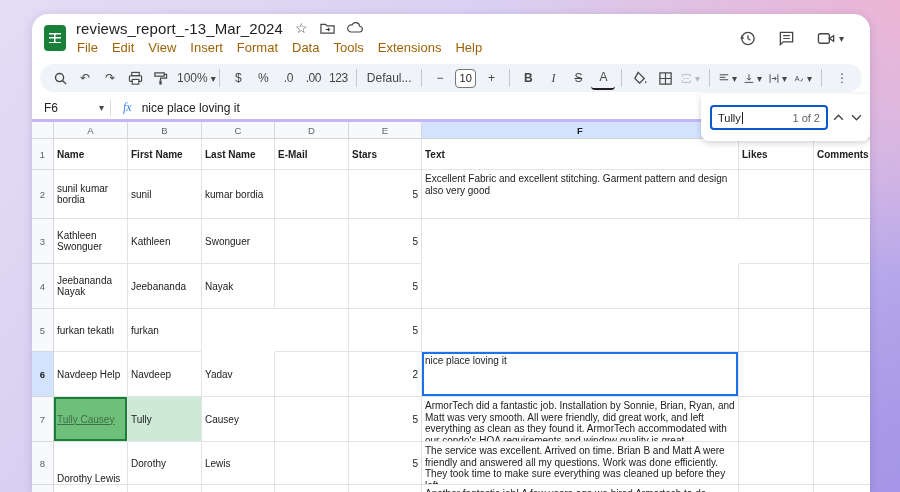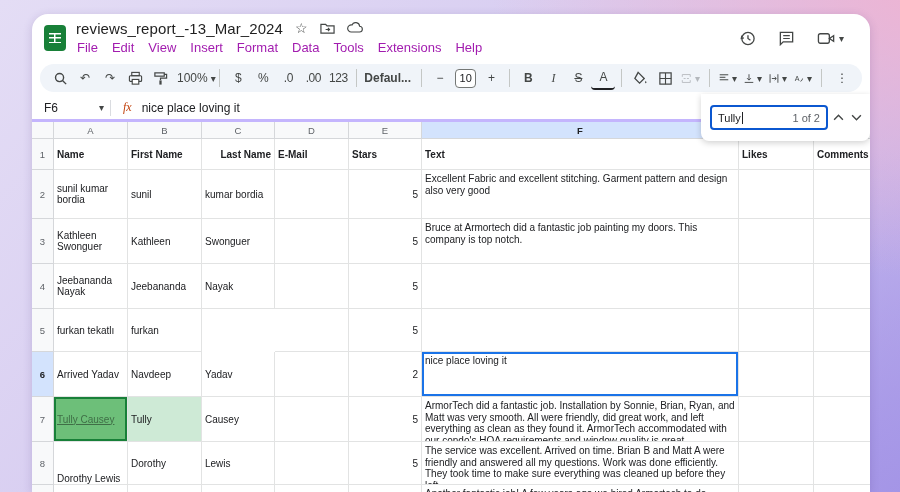--- a/index.html
+++ b/index.html
@@ -25,46 +25,46 @@
     background:
       linear-gradient(#fff,#fff) 0 0/12px 1.5px no-repeat,
       linear-gradient(#fff,#fff) 0 4px/12px 1.5px no-repeat,
       linear-gradient(#fff,#fff) 0 8.5px/12px 1.5px no-repeat,
       linear-gradient(#fff,#fff) 5.2px 0/1.5px 10px no-repeat; }
   .title-block { display:flex; flex-direction:column; gap:1px; }
   .doc-title-row { display:flex; align-items:center; gap:12px; }
   .doc-title { font-size:15px; color:#1f1f1f; letter-spacing:.1px; }
   .title-ico { color:#444746; font-size:14px; line-height:14px; display:inline-flex; }
   .menubar { display:flex; margin-left:-6px; }
-  .menu-item { font-size:13px; color:#a21caf; padding:2px 7px; border-radius:8px; cursor:default; }
+  .menu-item { font-size:13px; color:#a16207; padding:2px 7px; border-radius:8px; cursor:default; }
   .titlebar-right { margin-left:auto; display:flex; align-items:center; gap:22px; padding-right:12px; }
   .tb-ico { display:inline-flex; align-items:center; color:#444746; }
   .caret { font-size:10px; color:#444746; margin-left:3px; }
   
   .toolbar { position:absolute; left:8px; right:8px; top:50px; height:28px; background:#f0f4f9; border-radius:14px;
     display:flex; align-items:center; padding:0 8px; gap:1px; font-size:12px; color:#444746; }
   .t-btn { height:24px; min-width:24px; padding:0 3px; display:inline-flex; align-items:center; justify-content:center; border-radius:4px; color:#444746; }
   .t-btn.text { font-size:12px; }
   .t-sep { width:1px; height:18px; background:#c4c7c5; margin:0 5px; flex:0 0 auto; }
   .t-zoom { width:48px; justify-content:space-between; padding:0 4px; }
-  .t-font { width:62px; justify-content:flex-end; padding:0 4px; overflow:hidden; white-space:nowrap;font-weight:bold; }
+  .t-font { width:62px; justify-content:center; padding:0 4px; overflow:hidden; white-space:nowrap; }
   .t-size-box { width:26px; height:19px; border:1px solid #747775; border-radius:4px; background:#fff; display:inline-flex; align-items:center; justify-content:center; font-size:11px; color:#202124; margin:0 2px; }
   .t-bold { font-weight:bold; }
   .t-italic { font-style:italic; font-family:"Liberation Serif", serif; }
   .t-strike { text-decoration:line-through; }
   .t-underA { border-bottom:2px solid #202124; line-height:12px; }
   .t-disabled { color:#b4b8bd; }
   .t-dec { font-size:10.5px; letter-spacing:-0.5px; }
   .t-123 { font-size:10.5px; letter-spacing:-0.5px; }
   .t-more { margin-left:2px; font-size:14px; }
   
   .formula-row { position:absolute; left:0; right:0; top:82px; height:26px; display:flex; align-items:center; border-bottom:3px solid #c4b5fd; background:#fff; }
   .name-box { width:78px; padding:0 6px 0 12px; display:flex; align-items:center; justify-content:space-between; font-size:12px; color:#202124; }
   .fbar-sep { width:1px; height:16px; background:#dadce0; }
-  .fx { font-size:12px; font-style:italic; color:#c2410c; font-family:"Liberation Serif", serif; padding:0 10px 0 12px; }
+  .fx { font-size:12px; font-style:italic; color:#3b82f6; font-family:"Liberation Serif", serif; padding:0 10px 0 12px; }
   .fvalue { font-size:12px; color:#202124; }
   
   .grid { position:absolute; inset:0; }
   .gcell { position:absolute; background:#fff; border-right:1px solid #e2e3e3; border-bottom:1px solid #e2e3e3;
     font-size:10px; color:#202124; display:flex; align-items:center; padding:0 3px; overflow:hidden; }
   .gcell.bold { font-weight:bold; }
   .gcell.num { justify-content:flex-end; }
   .gcell.ftext { align-items:flex-start; padding-top:3px; line-height:11.5px; }
   .gcell .wrap2 { white-space:normal; word-break:normal; }
   .colhead, .rowhead, .cornerbox { position:absolute; background:#f8f9fa; border-right:1px solid #d5d7da; border-bottom:1px solid #d5d7da;
@@ -268,21 +268,21 @@
       <div class="rowhead head-sel" style="left: 0px; top: 338px; width: 22px; height: 45px;">6</div>
       <div class="rowhead" style="left: 0px; top: 383px; width: 22px; height: 45px;">7</div>
       <div class="rowhead" style="left: 0px; top: 428px; width: 22px; height: 43px;">8</div>
       <div class="rowhead" style="left: 0px; top: 471px; width: 22px; height: 21px;">9</div>
       <div class="gcell bold" style="left: 22px; top: 125px; width: 74px; height: 31px;">
         <span class="wrap2">Name</span>
       </div>
       <div class="gcell bold" style="left: 96px; top: 125px; width: 74px; height: 31px;">
         <span class="wrap2">First Name</span>
       </div>
-      <div class="gcell bold" style="left: 170px; top: 125px; width: 73px; height: 31px; justify-content: flex-end;">
+      <div class="gcell bold" style="left: 170px; top: 125px; width: 73px; height: 31px;">
         <span class="wrap2">Last Name</span>
       </div>
       <div class="gcell bold" style="left: 243px; top: 125px; width: 74px; height: 31px;">
         <span class="wrap2">E-Mail</span>
       </div>
       <div class="gcell bold" style="left: 317px; top: 125px; width: 73px; height: 31px;">
         <span class="wrap2">Stars</span>
       </div>
       <div class="gcell bold" style="left: 390px; top: 125px; width: 317px; height: 31px;">
         <span class="wrap2">Text</span>
@@ -325,23 +325,20 @@
       </div>
       <div class="gcell" style="left: 170px; top: 205px; width: 73px; height: 45px;">
         <span class="wrap2">Swonguer</span>
       </div>
       <div class="gcell" style="left: 243px; top: 205px; width: 74px; height: 45px;">
         <span class="wrap2"></span>
       </div>
       <div class="gcell num" style="left: 317px; top: 205px; width: 73px; height: 45px;">
         <span class="wrap2">5</span>
       </div>
-      <div class="gcell ftext" style="left: 390px; top: 205px; width: 317px; height: 45px;">
-        <span class="wrap2">Bruce at Armortech did a fantastic job painting my doors. This company is top notch.</span>
-      </div>
       <div class="gcell" style="left: 707px; top: 205px; width: 75px; height: 45px;">
         <span class="wrap2"></span>
       </div>
       <div class="gcell" style="left: 782px; top: 205px; width: 57px; height: 45px;">
         <span class="wrap2"></span>
       </div>
       <div class="gcell" style="left: 22px; top: 250px; width: 74px; height: 45px;">
         <span class="wrap2">Jeebananda Nayak</span>
       </div>
       <div class="gcell" style="left: 96px; top: 250px; width: 74px; height: 45px;">
@@ -380,21 +377,21 @@
       <div class="gcell ftext" style="left: 390px; top: 295px; width: 317px; height: 43px;">
         <span class="wrap2"></span>
       </div>
       <div class="gcell" style="left: 707px; top: 295px; width: 75px; height: 43px;">
         <span class="wrap2"></span>
       </div>
       <div class="gcell" style="left: 782px; top: 295px; width: 57px; height: 43px;">
         <span class="wrap2"></span>
       </div>
       <div class="gcell" style="left: 22px; top: 338px; width: 74px; height: 45px;">
-        <span class="wrap2">Arrived Yadav</span>
+        <span class="wrap2">Navdeep Help</span>
       </div>
       <div class="gcell" style="left: 96px; top: 338px; width: 74px; height: 45px;">
         <span class="wrap2">Navdeep</span>
       </div>
       <div class="gcell" style="left: 170px; top: 338px; width: 73px; height: 45px;">
         <span class="wrap2">Yadav</span>
       </div>
       <div class="gcell" style="left: 243px; top: 338px; width: 74px; height: 45px;">
         <span class="wrap2"></span>
       </div>

